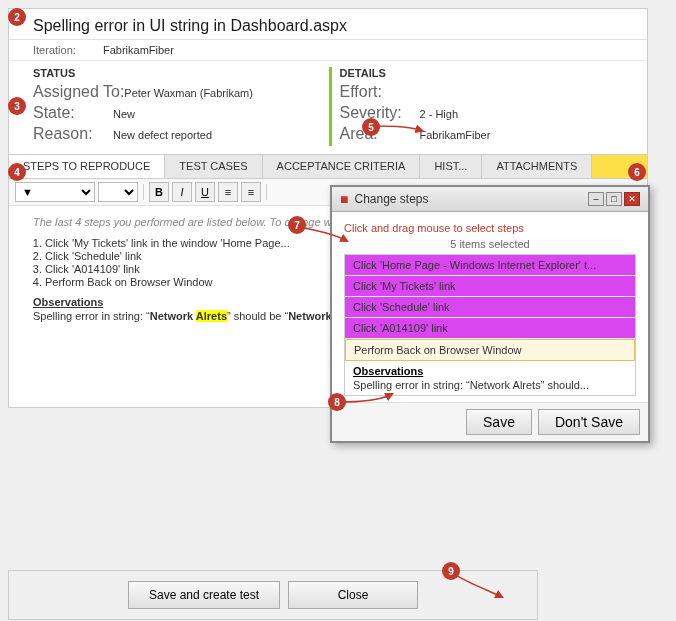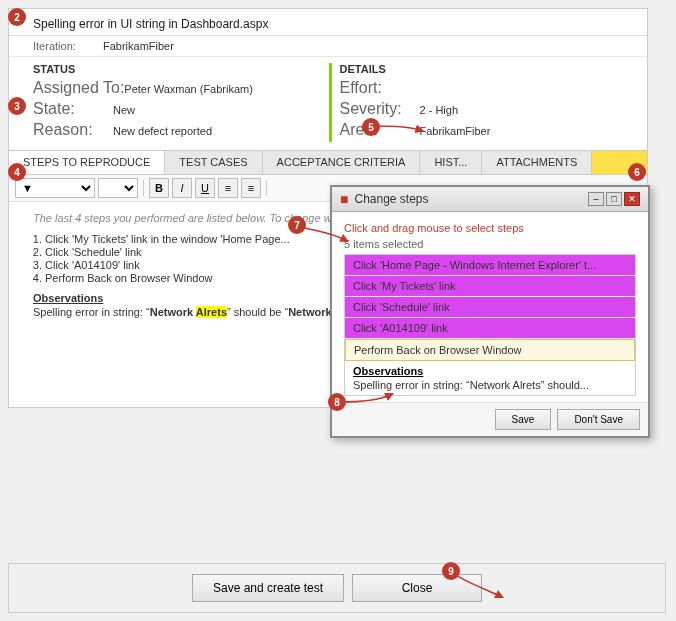--- a/index.html
+++ b/index.html
@@ -23,21 +23,21 @@
       width: 640px;
       min-height: 400px;
     }
 
     .title-bar {
       padding: 8px 12px 4px 24px;
       border-bottom: 1px solid #e0e0e0;
     }
 
     .title-text {
-      font-size: 12px;
+      font-size: 16px;
       font-weight: 300;
       color: #1a1a1a;
     }
 
     .meta-row {
       display: flex;
       padding: 4px 12px 4px 24px;
       align-items: center;
     }
 
@@ -288,21 +288,21 @@
     }
 
     .dialog-subtitle {
       font-size: 11px;
       color: #c0392b;
       font-weight: 300;
       margin-bottom: 4px;
     }
 
     .dialog-count {
-      text-align: left;
+      text-align: center;
       font-size: 11px;
       color: #666;
       margin-bottom: 4px;
     }
 
     .steps-list-dialog {
       border: 1px solid #ccc;
       max-height: 200px;
       overflow-y: auto;
     }
@@ -341,33 +341,33 @@
       padding: 6px 8px;
       display: flex;
       justify-content: flex-end;
       gap: 6px;
       border-top: 1px solid #e0e0e0;
       background: #f5f5f5;
     }
 
     .dialog-btn {
       padding: 4px 16px;
-      font-size: 10px;
+      font-size: 14px;
       border: 1px solid #aaa;
       background: linear-gradient(to bottom, #f8f8f8, #e0e0e0);
       cursor: pointer;
       min-width: 50px;
     }
 
     
     .bottom-bar {
       position: absolute;
-      bottom: 8px;
+      bottom: 1px;
       left: 8px;
-      width: 658px;
+      width: 530px;
       background: #f0f0f0;
       border: 1px solid #ccc;
       padding: 10px 12px;
       display: flex;
       justify-content: center;
       gap: 8px;
       z-index: 60;
     }
 
     .action-btn {

